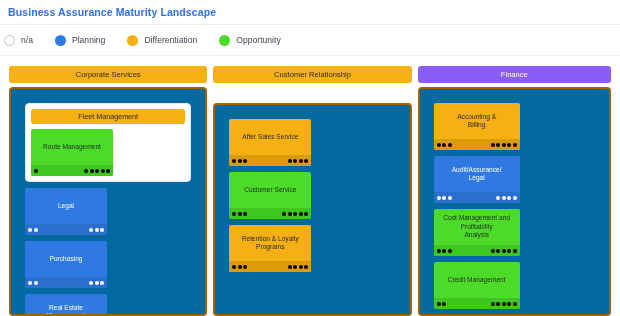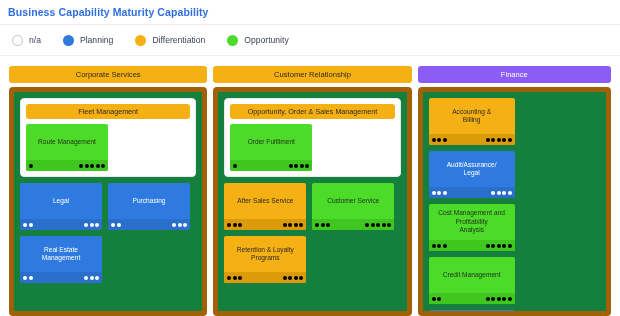--- a/index.html
+++ b/index.html
@@ -21,21 +21,21 @@
     letter-spacing: .1px;
     white-space: nowrap;
   }
   .title-rule {
     position: absolute; left: 0; top: 24px; width: 620px; height: 1px;
     background: #e9edf2;
   }
 
   
   .legend {
-    position: absolute; left: 12px; top: 32px;
+    position: absolute; left: 4px; top: 32px;
     display: flex; align-items: center; gap: 0px;
     height: 16px;
   }
   .legend-item { display: flex; align-items: center; margin-right: 22px; }
   .legend-dot {
     width: 11px; height: 11px; border-radius: 50%;
     margin-right: 6px; display: inline-block;
   }
   .legend-dot.na { background: #ffffff; border: 1.3px solid #b9c2cc; }
   .legend-label { font-size: 8.6px; color: #3b4450; white-space: nowrap; }
@@ -45,39 +45,39 @@
   }
 
   
   .board {
     position: absolute; left: 0; top: 66px;
     width: 620px; height: 250px;
     display: flex; gap: 6px; padding: 0 9px;
   }
   .column { display: flex; flex-direction: column; }
   .col-corp { width: 199px; }
-  .col-cust { width: 199px; }
+  .col-cust { width: 199px; gap: 16px; }
   .col-fin  { width: 194px; }
 
   .col-header {
     height: 17px; border-radius: 3px;
     display: flex; align-items: center; justify-content: center;
     font-size: 7.6px;
     margin-bottom: 4px;
     white-space: nowrap;
   }
   .col-header.amber { background: #f5b014; color: #2c2a22; }
   .col-header.blue  { background: #8b5cf6; color: #ffffff; }
 
   .col-body {
     flex: 1;
-    background: #15803d;
-    border: 5px solid #a16207;
+    background: #0369a1;
+    border: 2px solid #a16207;
     border-radius: 4px;
-    padding: 6px;
+    padding: 14px;
     display: flex; flex-direction: column; gap: 6px;
     overflow: hidden;
   }
 
   
   .group {
     background: #ffffff;
     border: 1px solid #e6eaf0;
     border-radius: 4px;
     padding: 5px;
@@ -128,21 +128,21 @@
   .dots { display: flex; gap: 1.5px; align-items: center; }
   .pip { width: 4px; height: 4px; border-radius: 50%; display: block; }
   .card.green .pip, .card.amber .pip { background: #000000; }
   .card.blue  .pip { background: #ffffff; }
 </style>
 </head>
 <body>
 
 <div id="root">
 
-  <div class="page-title">Business Capability Maturity Capability</div>
+  <div class="page-title">Business Assurance Maturity Landscape</div>
   <div class="title-rule"></div>
 
   <div class="legend" id="legend">
       <div class="legend-item">
         <span class="legend-dot na"></span>
         <span class="legend-label">n/a</span>
       </div>
       <div class="legend-item">
         <span class="legend-dot" style="background: rgb(47, 122, 224);"></span>
         <span class="legend-label">Planning</span>
@@ -225,39 +225,20 @@
                   <span class="pip"></span>
                 </div>
               </div>
             </div>
           </div>
         </div>
       </div>
       <div class="column col-cust">
         <div class="col-header amber">Customer Relationship</div>
         <div class="col-body">
-          <div class="group">
-            <div class="group-header">Opportunity, Order &amp; Sales Management</div>
-            <div class="group-cards">
-              <div class="card green">
-                <div class="card-label">Order Fulfilment</div>
-                <div class="card-footer">
-                  <div class="dots">
-                    <span class="pip"></span>
-                  </div>
-                  <div class="dots">
-                    <span class="pip"></span>
-                    <span class="pip"></span>
-                    <span class="pip"></span>
-                    <span class="pip"></span>
-                  </div>
-                </div>
-              </div>
-            </div>
-          </div>
           <div class="cards-row">
             <div class="card amber">
               <div class="card-label">After Sales Service</div>
               <div class="card-footer">
                 <div class="dots">
                   <span class="pip"></span>
                   <span class="pip"></span>
                   <span class="pip"></span>
                 </div>
                 <div class="dots">

